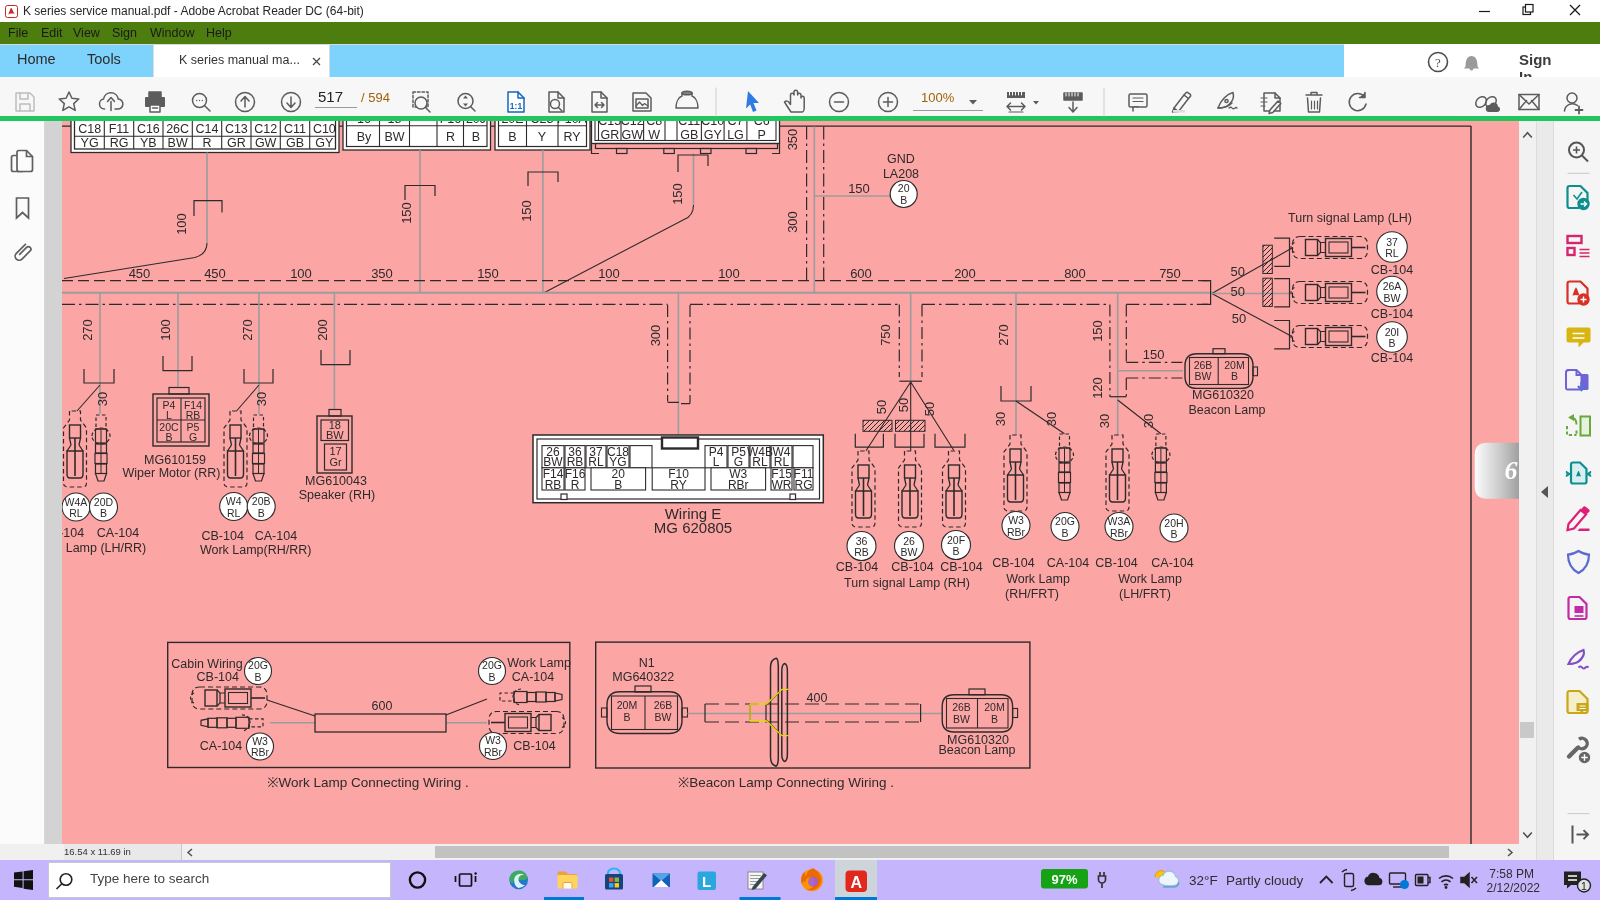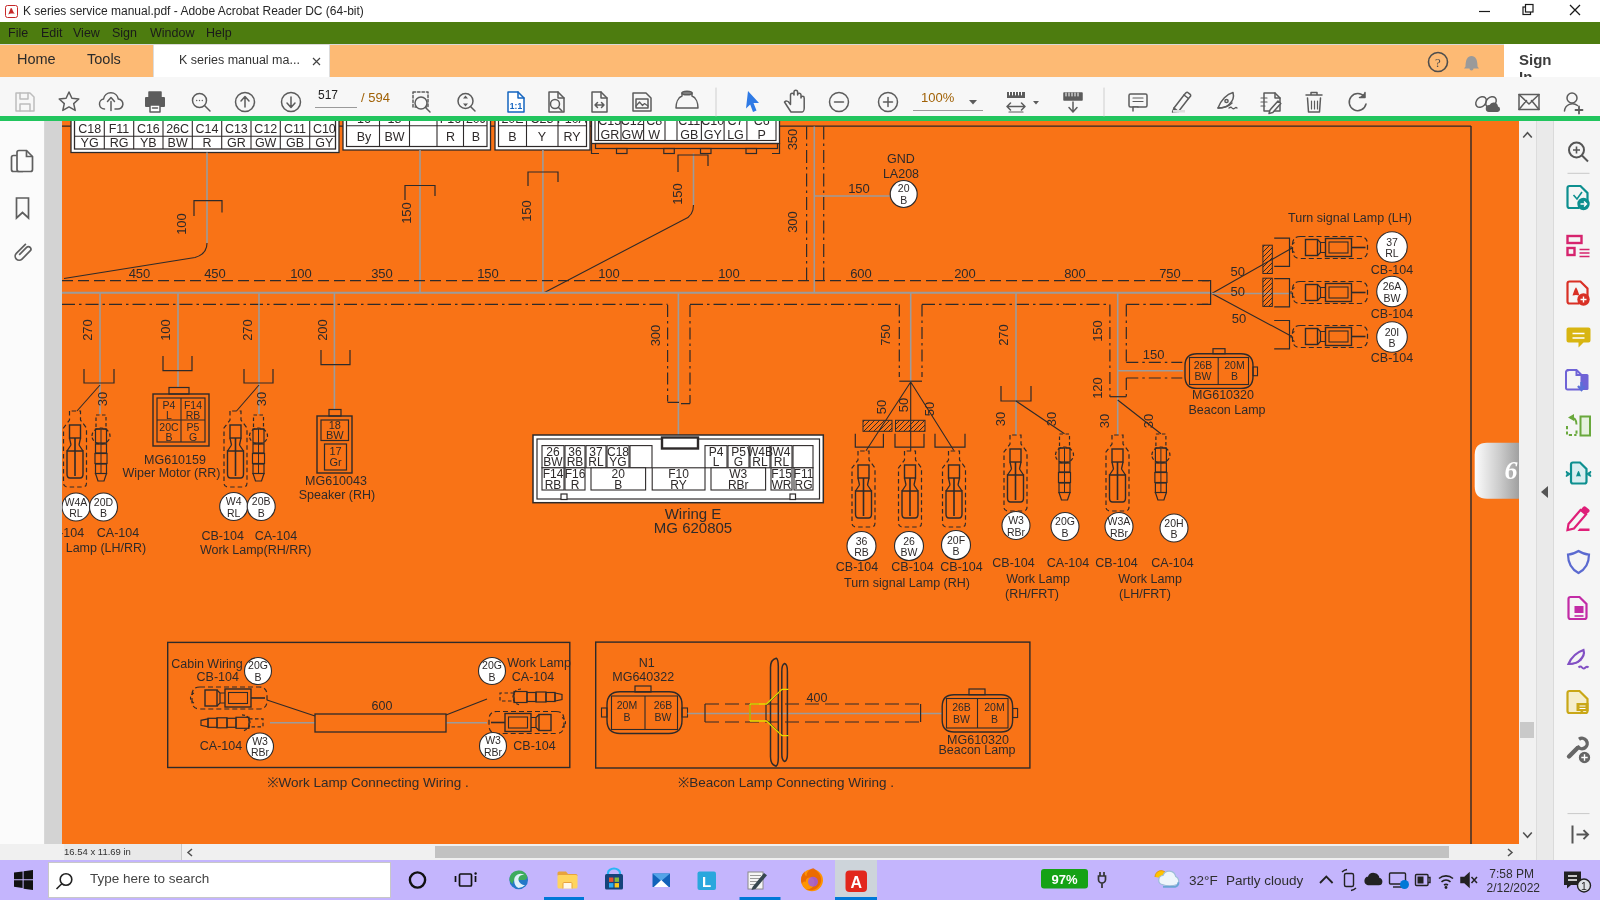--- a/index.html
+++ b/index.html
@@ -2,26 +2,26 @@
 <html><head>
 <meta charset="utf-8">
 <style>
 *{margin:0;padding:0;box-sizing:border-box}
 html,body{width:1600px;height:900px;overflow:hidden;font-family:"Liberation Sans",sans-serif;background:#fff}
 .abs{position:absolute}
 #titlebar{left:0;top:0;width:1600px;height:22px;background:#fff}
 #titletext{left:23px;top:4px;font-size:12px;color:#262626}
 #menubar{left:0;top:22px;width:1600px;height:22px;background:#4d7c0f;font-size:12.5px;color:#1a1a1a}
 .menu{position:absolute;top:4px}
-#tabbar{left:0;top:44px;width:1504px;height:33px;background:#fdba74;border-top:1px solid #d9d9d9}
+#tabbar{left:0;top:44px;width:1344px;height:33px;background:#7dd3fc;border-top:1px solid #d9d9d9}
 #activetab{left:153px;top:0;width:177px;height:33px;background:#fff;border-left:1px solid #dcdcdc;border-right:1px solid #dcdcdc}
 #toolbar{left:0;top:77px;width:1600px;height:44px;background:#f7f7f7;border-bottom:5px solid #22c55e}
 #sidebar{left:0;top:121px;width:45px;height:723px;background:#fbfbfb;border-right:1px solid #d8d8d8}
 #graystrip{left:45px;top:121px;width:17px;height:723px;background:#d3d3d3}
-#page{left:62px;top:121px;width:1457px;height:723px;background:#f97316;overflow:hidden}
+#page{left:62px;top:121px;width:1457px;height:723px;background:#fca5a5;overflow:hidden}
 #vscroll{left:1519px;top:121px;width:17px;height:739px;background:#f1f1f1}
 #cstrip{left:1536px;top:121px;width:17px;height:739px;background:#eaeaea;border-left:1px solid #dcdcdc}
 #toolspanel{left:1553px;top:121px;width:47px;height:739px;background:#f5f5f5;border-left:1px solid #dadada}
 #statusbar{left:0;top:844px;width:1519px;height:16px;background:#f0f0f0}
 #sizebox{left:64px;top:844px;width:118px;height:16px;background:#e9e9e9;border-right:1px solid #c9c9c9;font-size:9.5px;color:#333;text-align:left;line-height:16px}
 #hthumb{left:435px;top:846px;width:1014px;height:12px;background:#c2c2c2}
 #taskbar{left:0;top:860px;width:1600px;height:40px;background:#c4b5fd}
 #searchbox{left:48px;top:2px;width:343px;height:36px;background:#fff;border:1px solid #c8c8c8}
 #searchtext{left:90px;top:11px;font-size:13.5px;color:#454545;position:absolute}
 .tbtext{position:absolute;font-size:12px;color:#a16207}
@@ -201,21 +201,21 @@
  <rect x="-10" y="-7.5" width="20" height="15"></rect>
           <path d="M-10-7.5 L0 2 L10-7.5 M-10 7.5 L-2.5-1.5 M10 7.5 L2.5-1.5"></path>
 </g>
 <g transform="translate(1573,25)">
  <circle cx="-1" cy="-4" r="5"></circle>
           <path d="M-8.5 9 a8 8 0 0 1 13-5.5"></path>
           <path d="M6 4.5 v7 M2.5 8 h7" stroke-width="1.8"></path>
 </g>
 </g>
 </svg>
- <div class="tbtext" style="left:318px;top:11px;color:#222;font-size:12px">517</div>
+ <div class="tbtext" style="left:318px;top:11px;color:#222;font-size:15px">517</div>
  <div class="abs" style="left:315px;top:30px;width:42px;border-bottom:1px solid #9a9a9a"></div>
  <div class="tbtext" style="left:361px;top:13px;font-size:13px">/ 594</div>
  <div class="tbtext" style="left:921px;top:13px;font-size:13px">100%</div>
  <div class="abs" style="left:913px;top:33px;width:70px;border-bottom:1px solid #9a9a9a"></div>
 </div>
 <div class="abs" id="sidebar">
  <svg width="45" height="300" viewBox="0 0 45 300">
   <g fill="none" stroke="#5f5f5f" stroke-width="1.7">
    <path d="M14.5 32.5 h8 a2 2 0 0 1 2 2 v12 a2 2 0 0 1-2 2 h-8 a2 2 0 0 1-2-2 v-12 a2 2 0 0 1 2-2 z" transform="translate(-1,2)"></path>
    <path d="M19 29.5 h7.5 l6 6 v13 a2 2 0 0 1-2 2 h-11.5 a2 2 0 0 1-2-2 v-17 a2 2 0 0 1 2-2 z" fill="#fbfbfb"></path>

